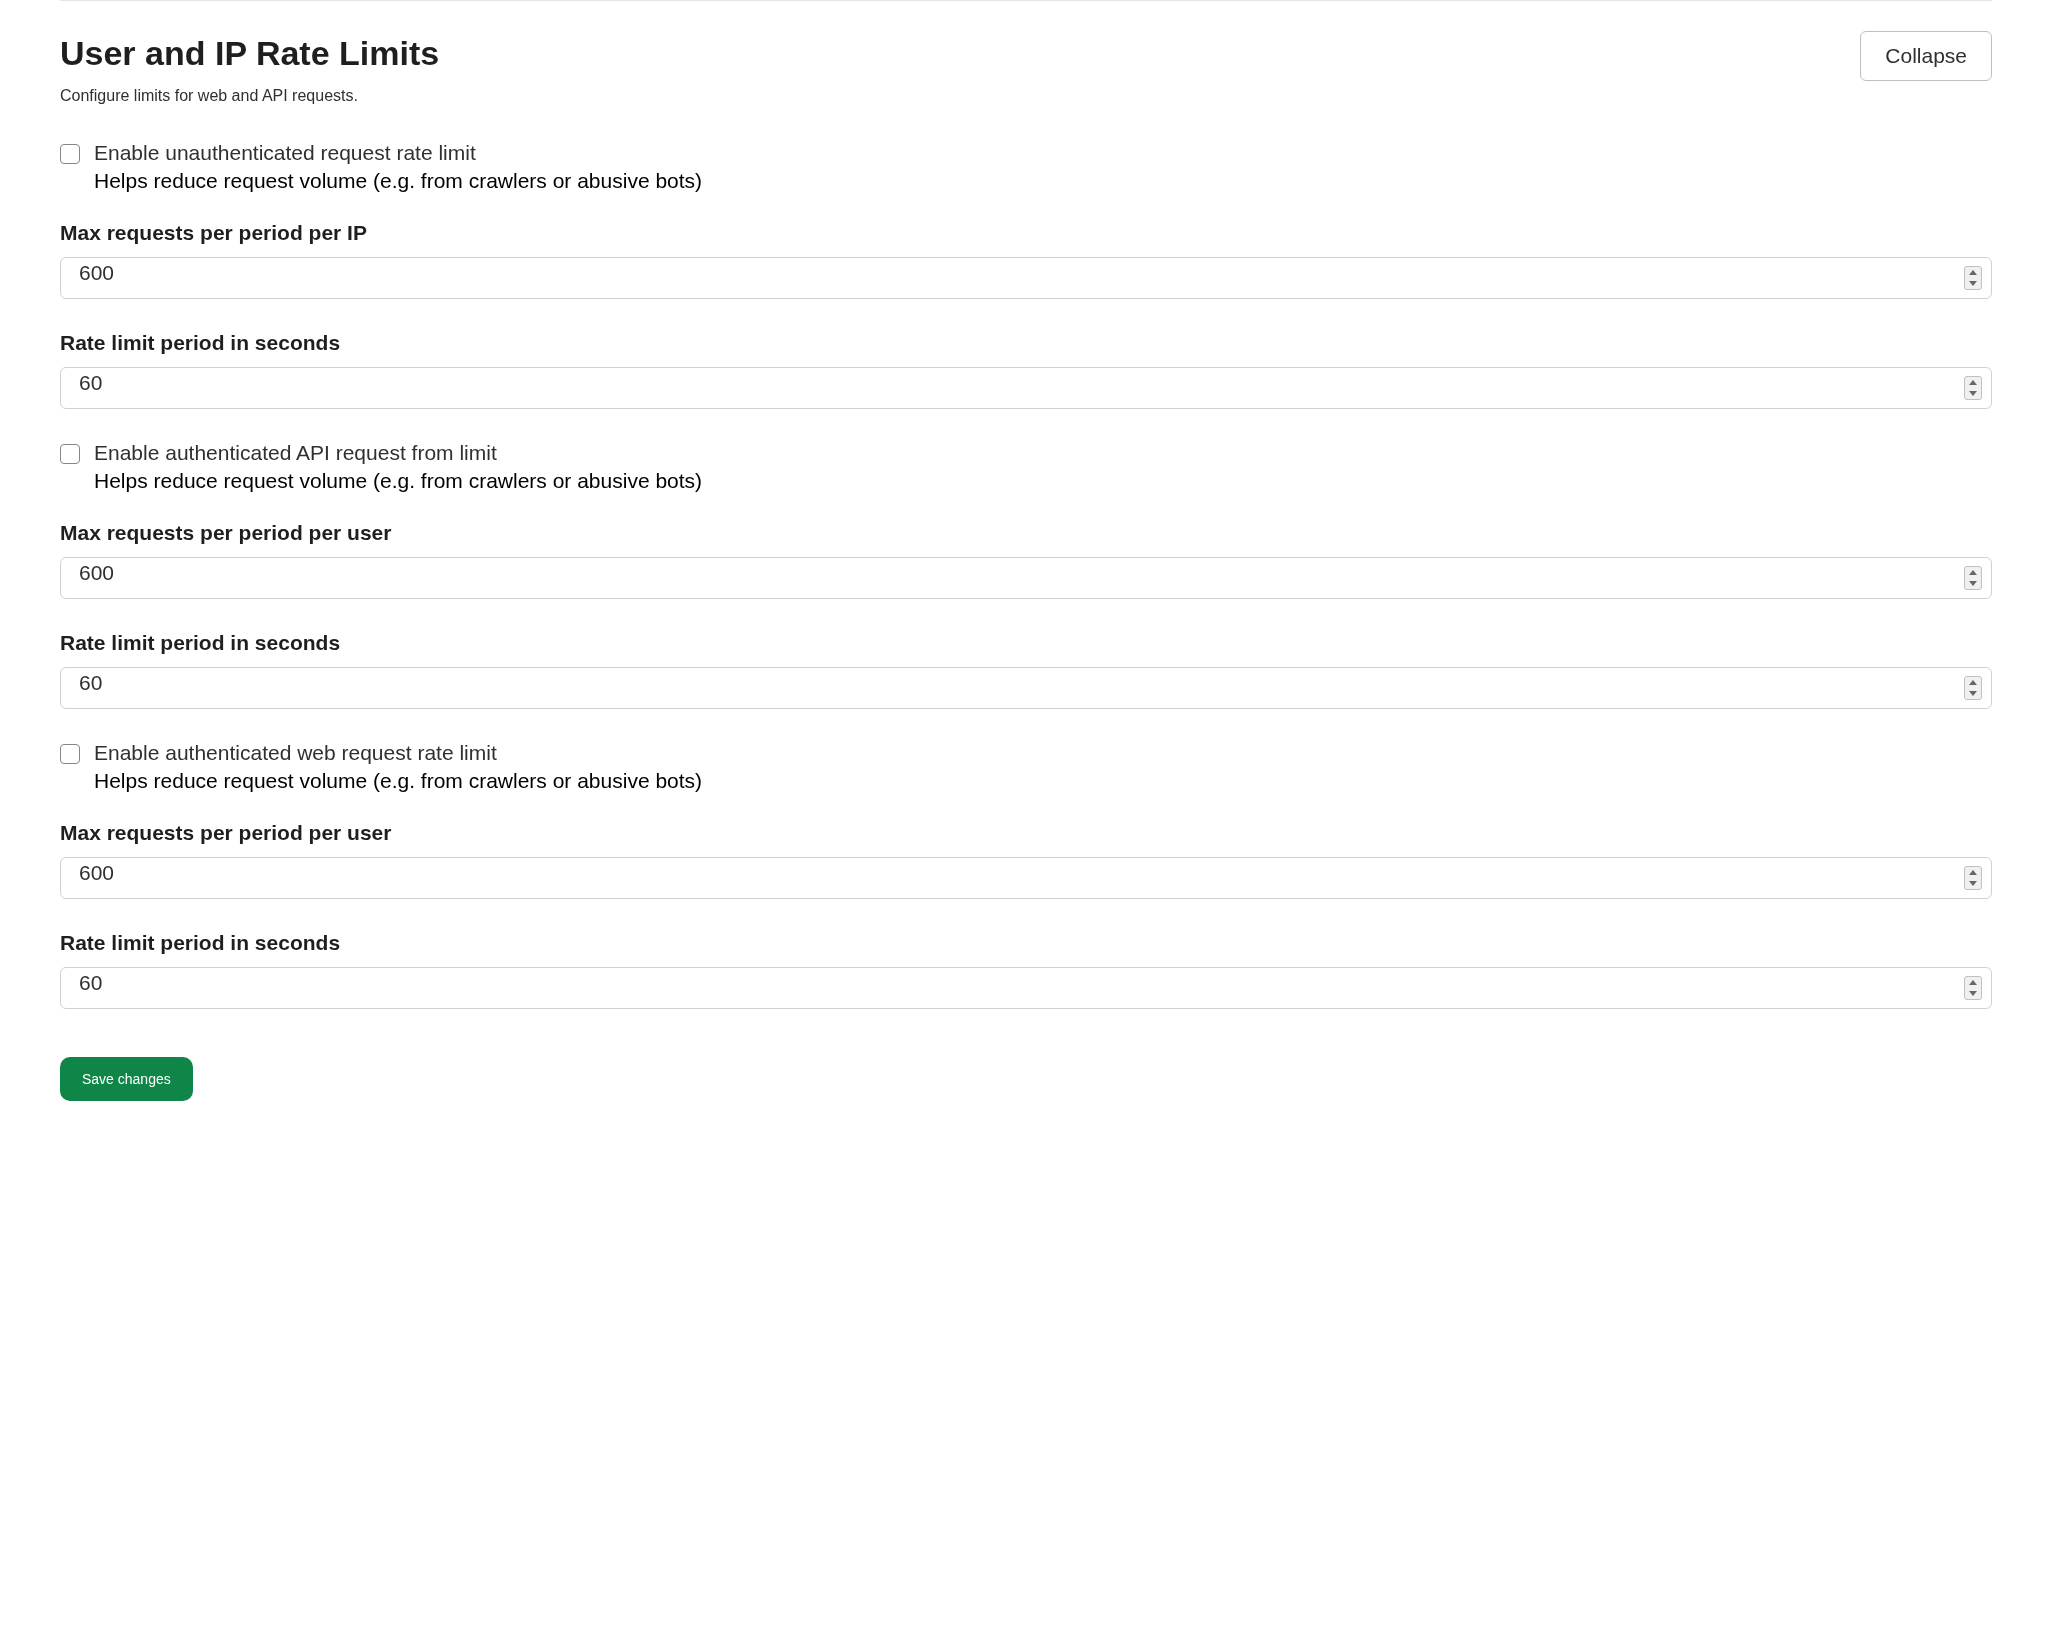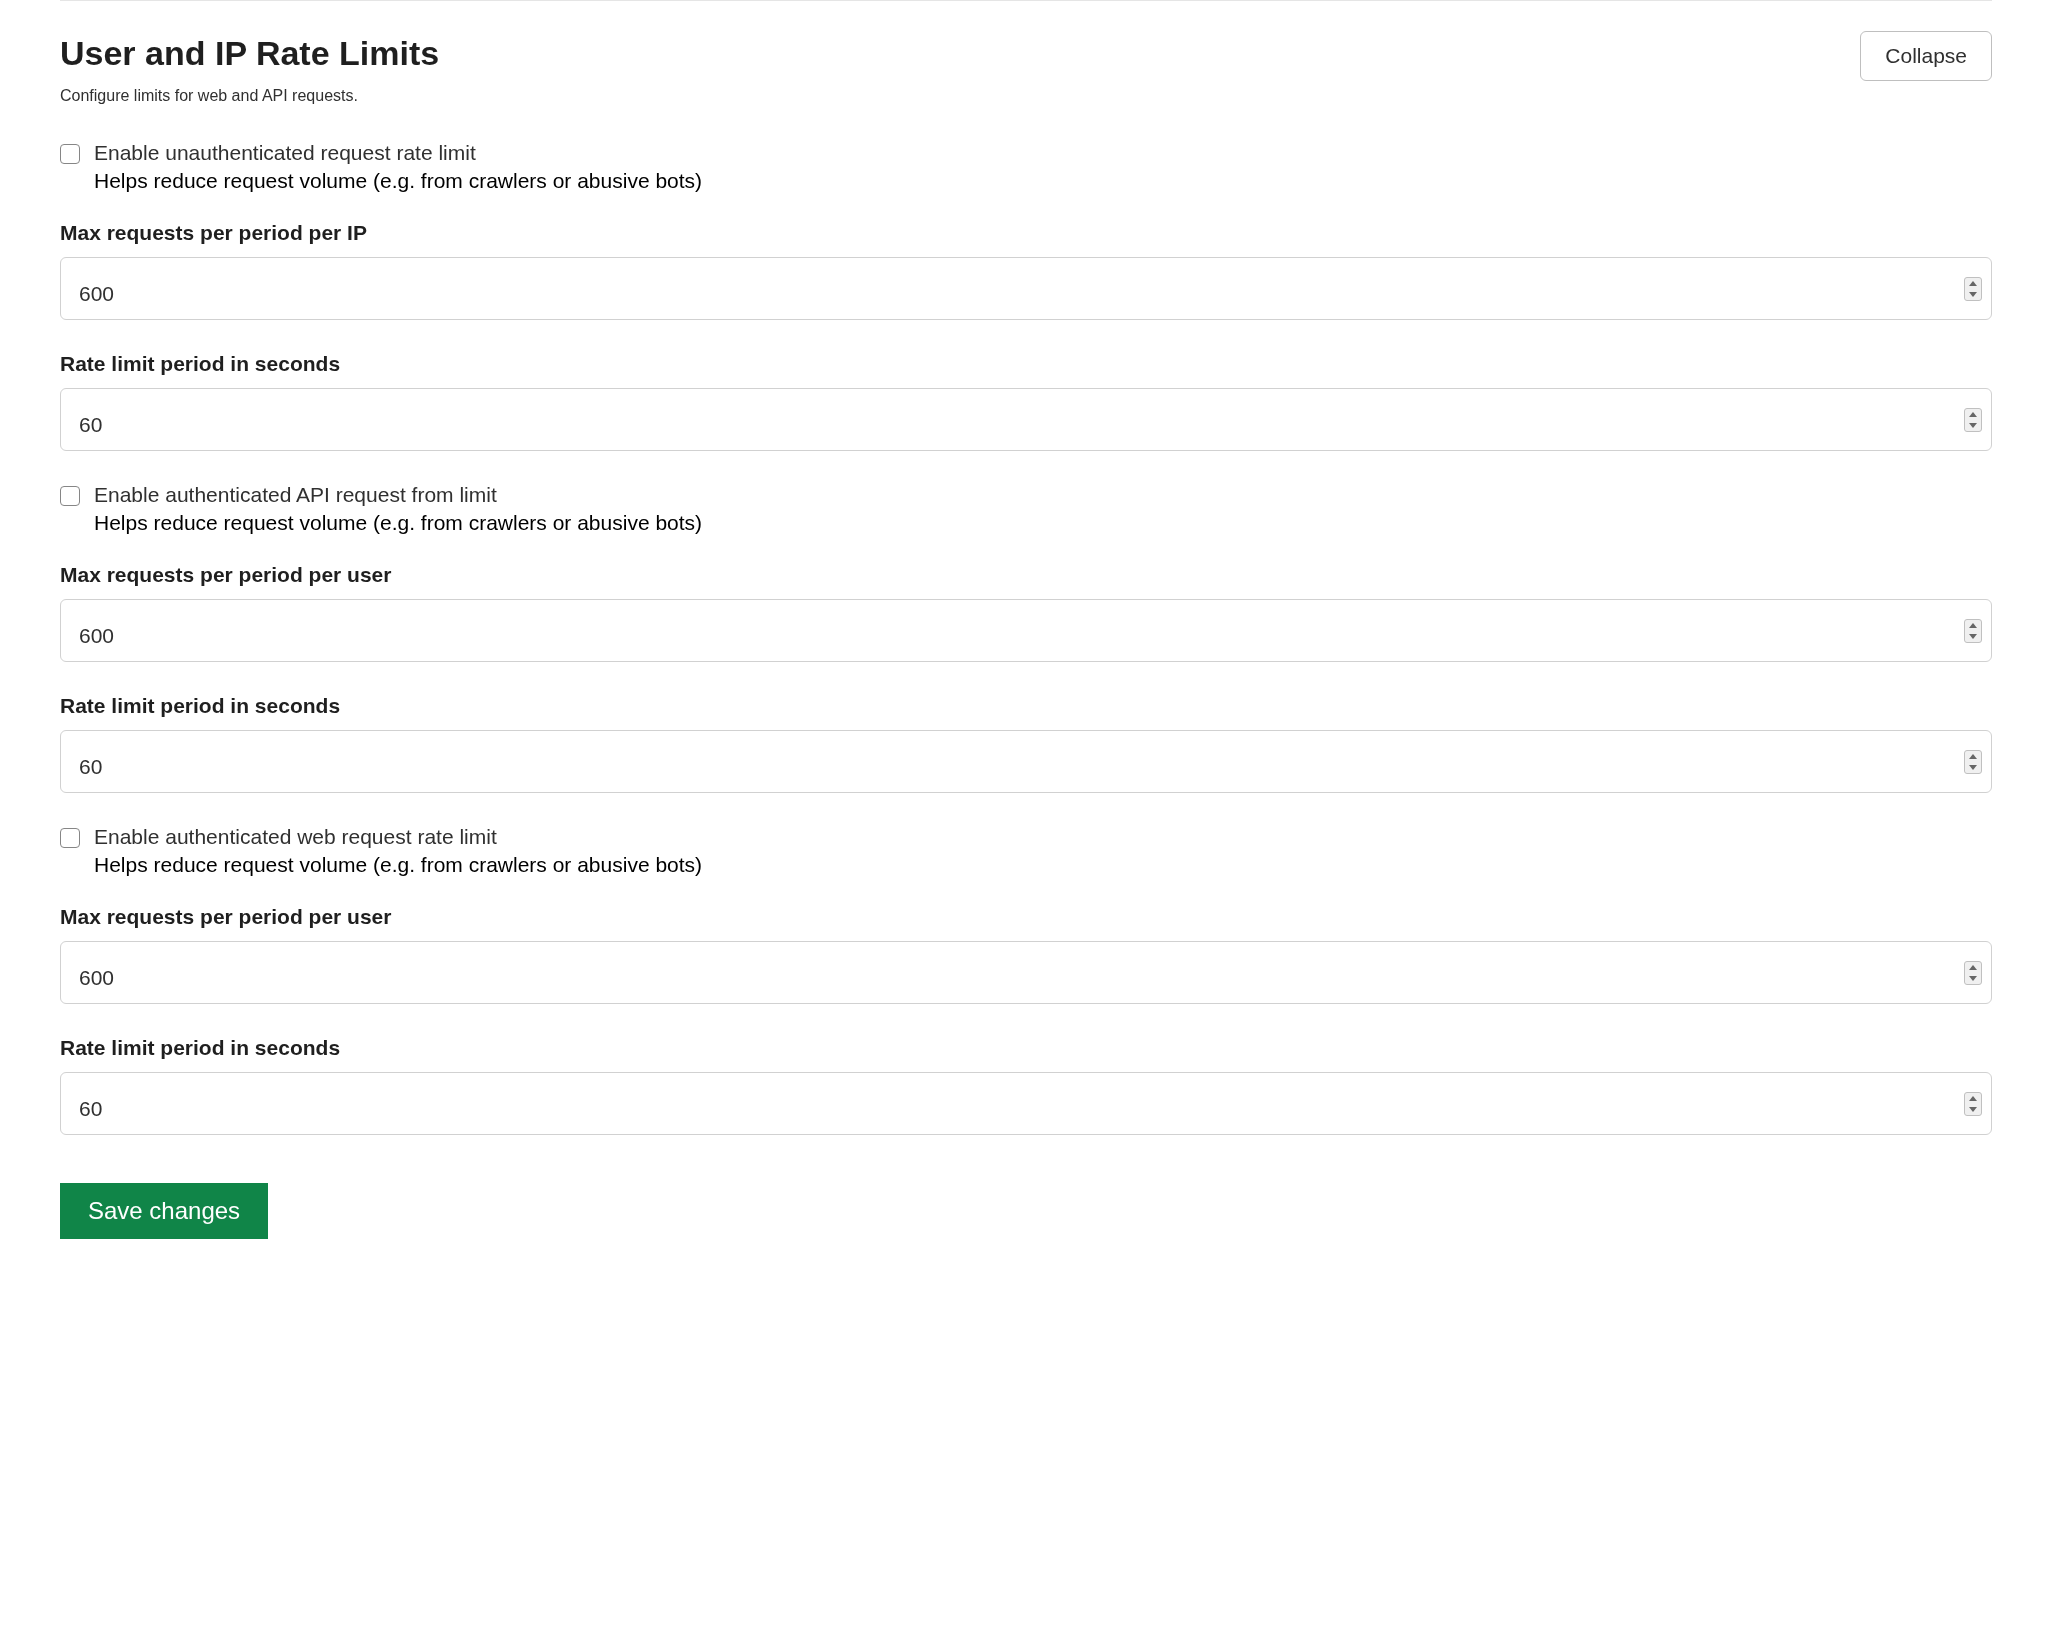--- a/index.html
+++ b/index.html
@@ -79,21 +79,21 @@
       margin-bottom: 12px;
       display: block;
     }
     .number-input-wrapper {
       position: relative;
       width: 100%;
       margin-bottom: 32px;
     }
     .number-input {
       width: 100%;
-      padding: 24px 50px 13px 18px;
+      padding: 3px 50px 13px 18px;
       font-size: 21px;
       color: #303030;
       border: 1px solid #d1d1d1;
       border-radius: 6px;
       background: #fff;
       font-family: inherit;
     }
     .spinner {
       position: absolute;
       right: 10px;
@@ -119,23 +119,23 @@
       padding: 0;
     }
     .spinner-btn svg {
       width: 8px;
       height: 5px;
     }
     .save-btn {
       background: #108548;
       color: #fff;
       border: none;
-      border-radius: 0;
-      padding: 14px 28px;
-      font-size: 24px;
+      border-radius: 10px;
+      padding: 14px 22px;
+      font-size: 14px;
       font-weight: 400;
       cursor: pointer;
       font-family: inherit;
       margin-top: 16px;
     }
     .checkbox-group {
       margin-top: 8px;
     }
   </style>
 </head>

